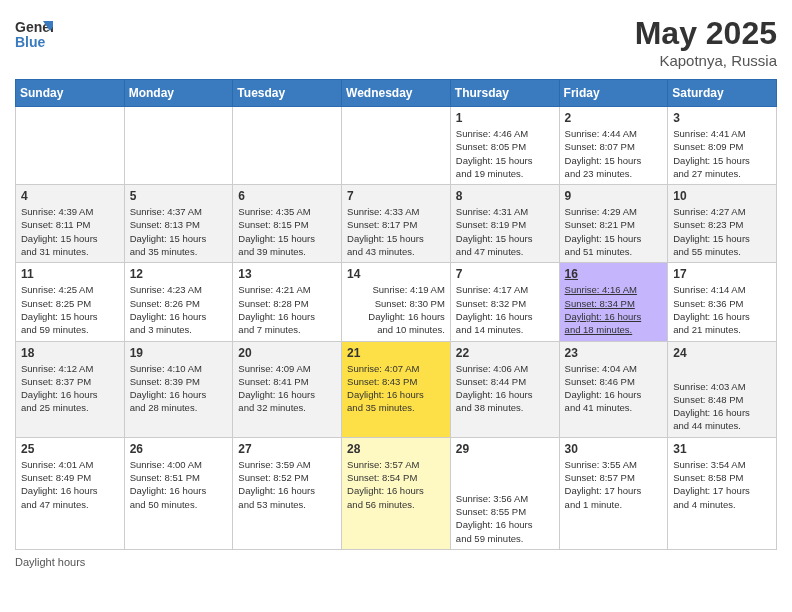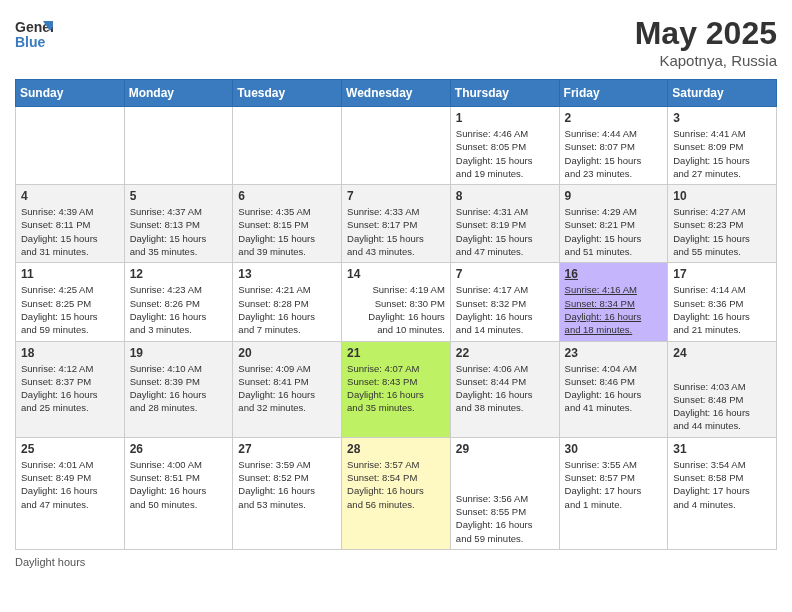--- a/index.html
+++ b/index.html
@@ -258,21 +258,21 @@
 Daylight: 16 hours
 and 28 minutes.</div>
         </td>
         <td style="background: rgb(242, 242, 242);">
           <span class="day-num">20</span>
           <div class="day-info" style="white-space: pre-line;">Sunrise: 4:09 AM
 Sunset: 8:41 PM
 Daylight: 16 hours
 and 32 minutes.</div>
         </td>
-        <td style="background: #bef264;">
+        <td style="background: #fde047;">
           <span class="day-num">21</span>
           <div class="day-info" style="white-space: pre-line;">Sunrise: 4:07 AM
 Sunset: 8:43 PM
 Daylight: 16 hours
 and 35 minutes.</div>
         </td>
         <td style="background: rgb(242, 242, 242);">
           <span class="day-num">22</span>
           <div class="day-info" style="white-space: pre-line;">Sunrise: 4:06 AM
 Sunset: 8:44 PM

